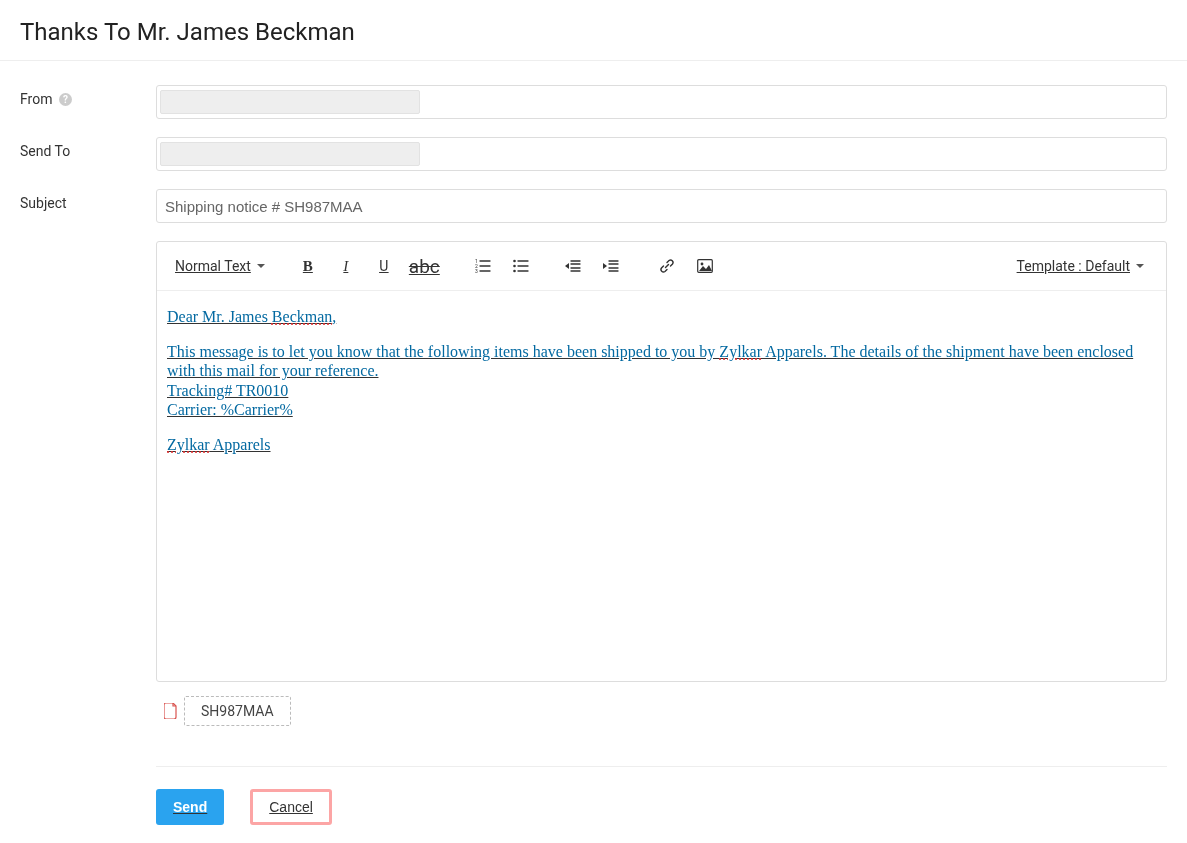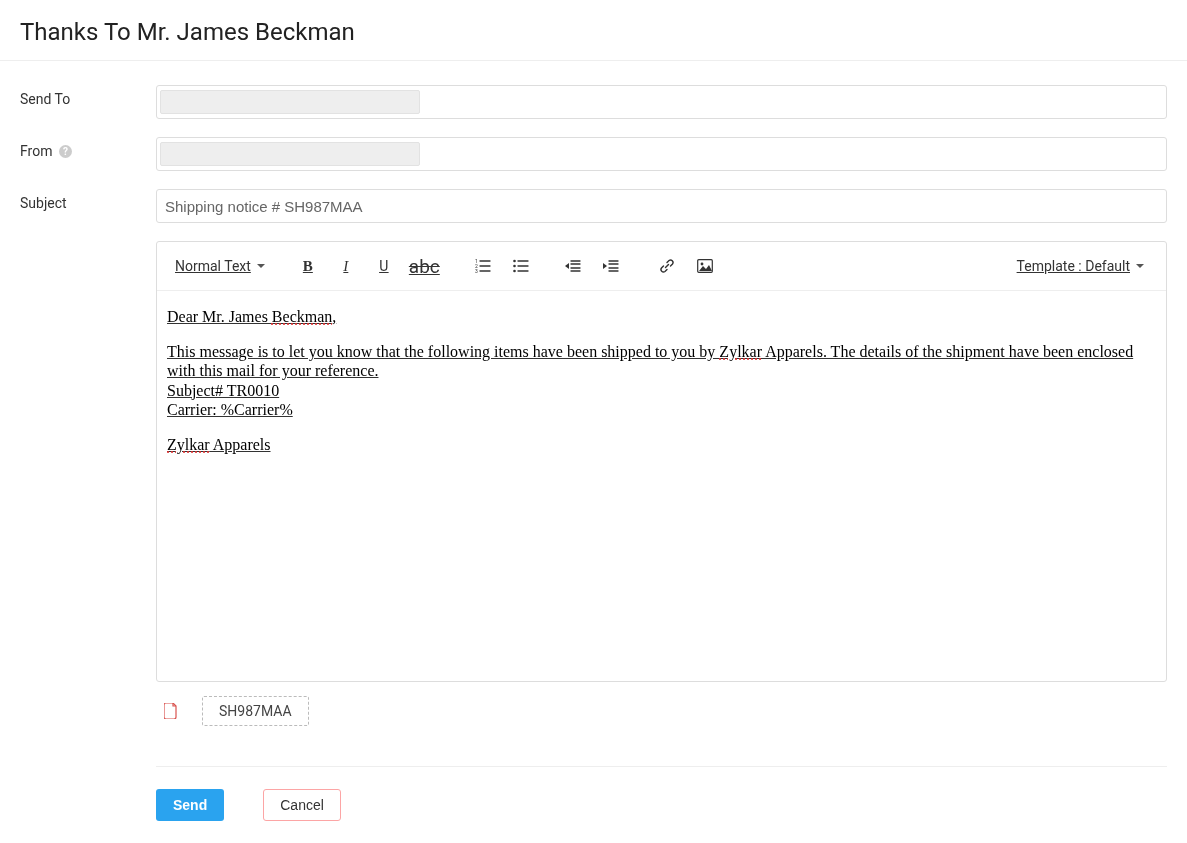--- a/index.html
+++ b/index.html
@@ -109,84 +109,84 @@
     border-left: 4px solid transparent;
     border-right: 4px solid transparent;
     border-top: 4px solid #555;
   }
   .toolbar-spacer { flex: 1; }
   .editor-body {
     min-height: 390px;
     padding: 16px 10px;
     font-family: "Times New Roman", Times, serif;
     font-size: 16px;
-    color: #000000;
+    color: #0369a1;
     line-height: 1.2;
     outline: none;
   }
   .editor-body p { margin: 0; }
   .editor-body .para-gap { height: 16px; }
   .spellmark {
     text-decoration-line: underline;
     text-decoration-style: dotted;
     text-decoration-color: #e03131;
     text-underline-offset: 2px;
   }
   .attachment-row {
     display: flex;
     align-items: center;
-    gap: 24px;
+    gap: 6px;
     margin: 14px 0 0 8px;
   }
   .attach-chip {
     border: 1px dashed #bbb;
     border-radius: 2px;
     padding: 6px 16px;
     color: #444;
     font-size: 14px;
   }
   .pdf-icon { flex-shrink:0; }
   .footer-divider {
     border: none;
     border-top: 1px solid #eee;
     margin: 40px 0 22px 0;
   }
-  .actions { display: flex; gap: 10px; }
+  .actions { display: flex; gap: 26px; text-decoration: underline; }
   .btn {
     border-radius: 3px;
     padding: 7px 16px;
     font-size: 14px;
     cursor: pointer;
     border: 1px solid transparent;
   }
   .btn-primary { background: #2aa3ef; color: #fff; font-weight: 600; }
-  .btn-default { background: #fff; color: #333; border: 1px solid #fca5a5; margin-left: 29px; }
+  .btn-default { background: #fff; color: #333; border: 3px solid #fca5a5; }
   svg { display: block; }
 </style>
 </head>
 <body>
 
 <div class="page">
   <h1 class="page-title">Thanks To Mr. James Beckman</h1>
   <hr class="header-divider">
 
   <div class="form-row">
-    <div class="form-label">Send To</div>
+    <div class="form-label">
+      <span>From</span>
+      <span class="help-icon">?</span>
+    </div>
     <div class="form-control-wrap">
       <div class="form-control with-pill">
         <span class="pill-placeholder"></span>
       </div>
     </div>
   </div>
 
   <div class="form-row">
-    <div class="form-label">
-      <span>From</span>
-      <span class="help-icon">?</span>
-    </div>
+    <div class="form-label">Send To</div>
     <div class="form-control-wrap">
       <div class="form-control with-pill">
         <span class="pill-placeholder"></span>
       </div>
     </div>
   </div>
 
   <div class="form-row">
     <div class="form-label">Subject</div>
     <div class="form-control-wrap">
@@ -285,21 +285,21 @@
         </div>
 
         <div class="editor-body" contenteditable="true" style="">
           <p>
             <span>Dear Mr. James </span><span class="spellmark">Beckman</span><span>,</span>
           </p>
           <div class="para-gap"></div>
           <p>
             <span>This message is to let you know that the following items have been shipped to you by </span><span class="spellmark">Zylkar</span><span> Apparels. The details of the shipment have been enclosed with this mail for your reference.</span>
           </p>
-          <p>Subject# TR0010</p>
+          <p>Tracking# TR0010</p>
           <p>Carrier: %Carrier%</p>
           <div class="para-gap"></div>
           <p>
             <span class="spellmark">Zylkar</span><span> Apparels</span>
           </p>
         </div>
       </div>
 
       <div class="attachment-row">
         <svg class="pdf-icon" width="14" height="16" viewBox="0 0 14 16">

